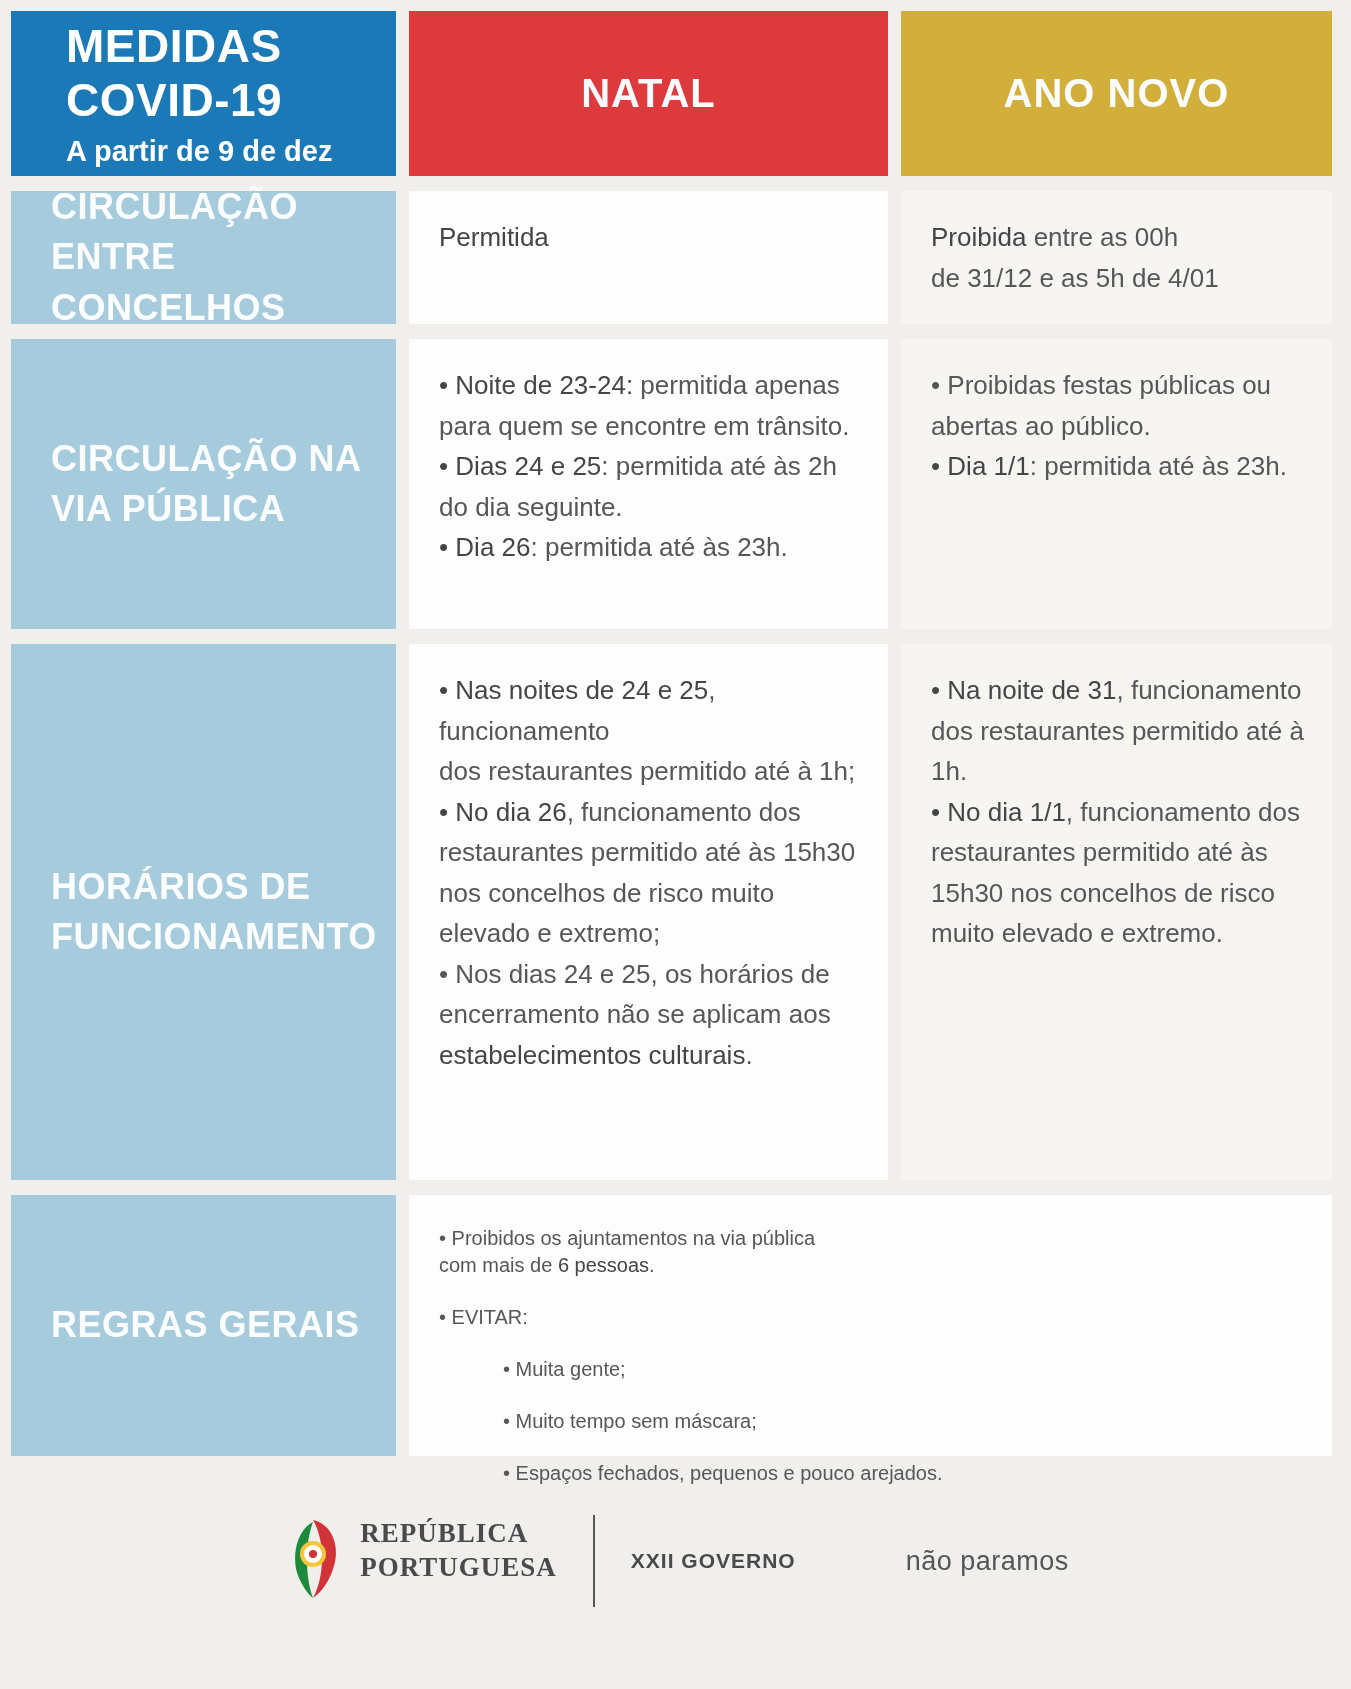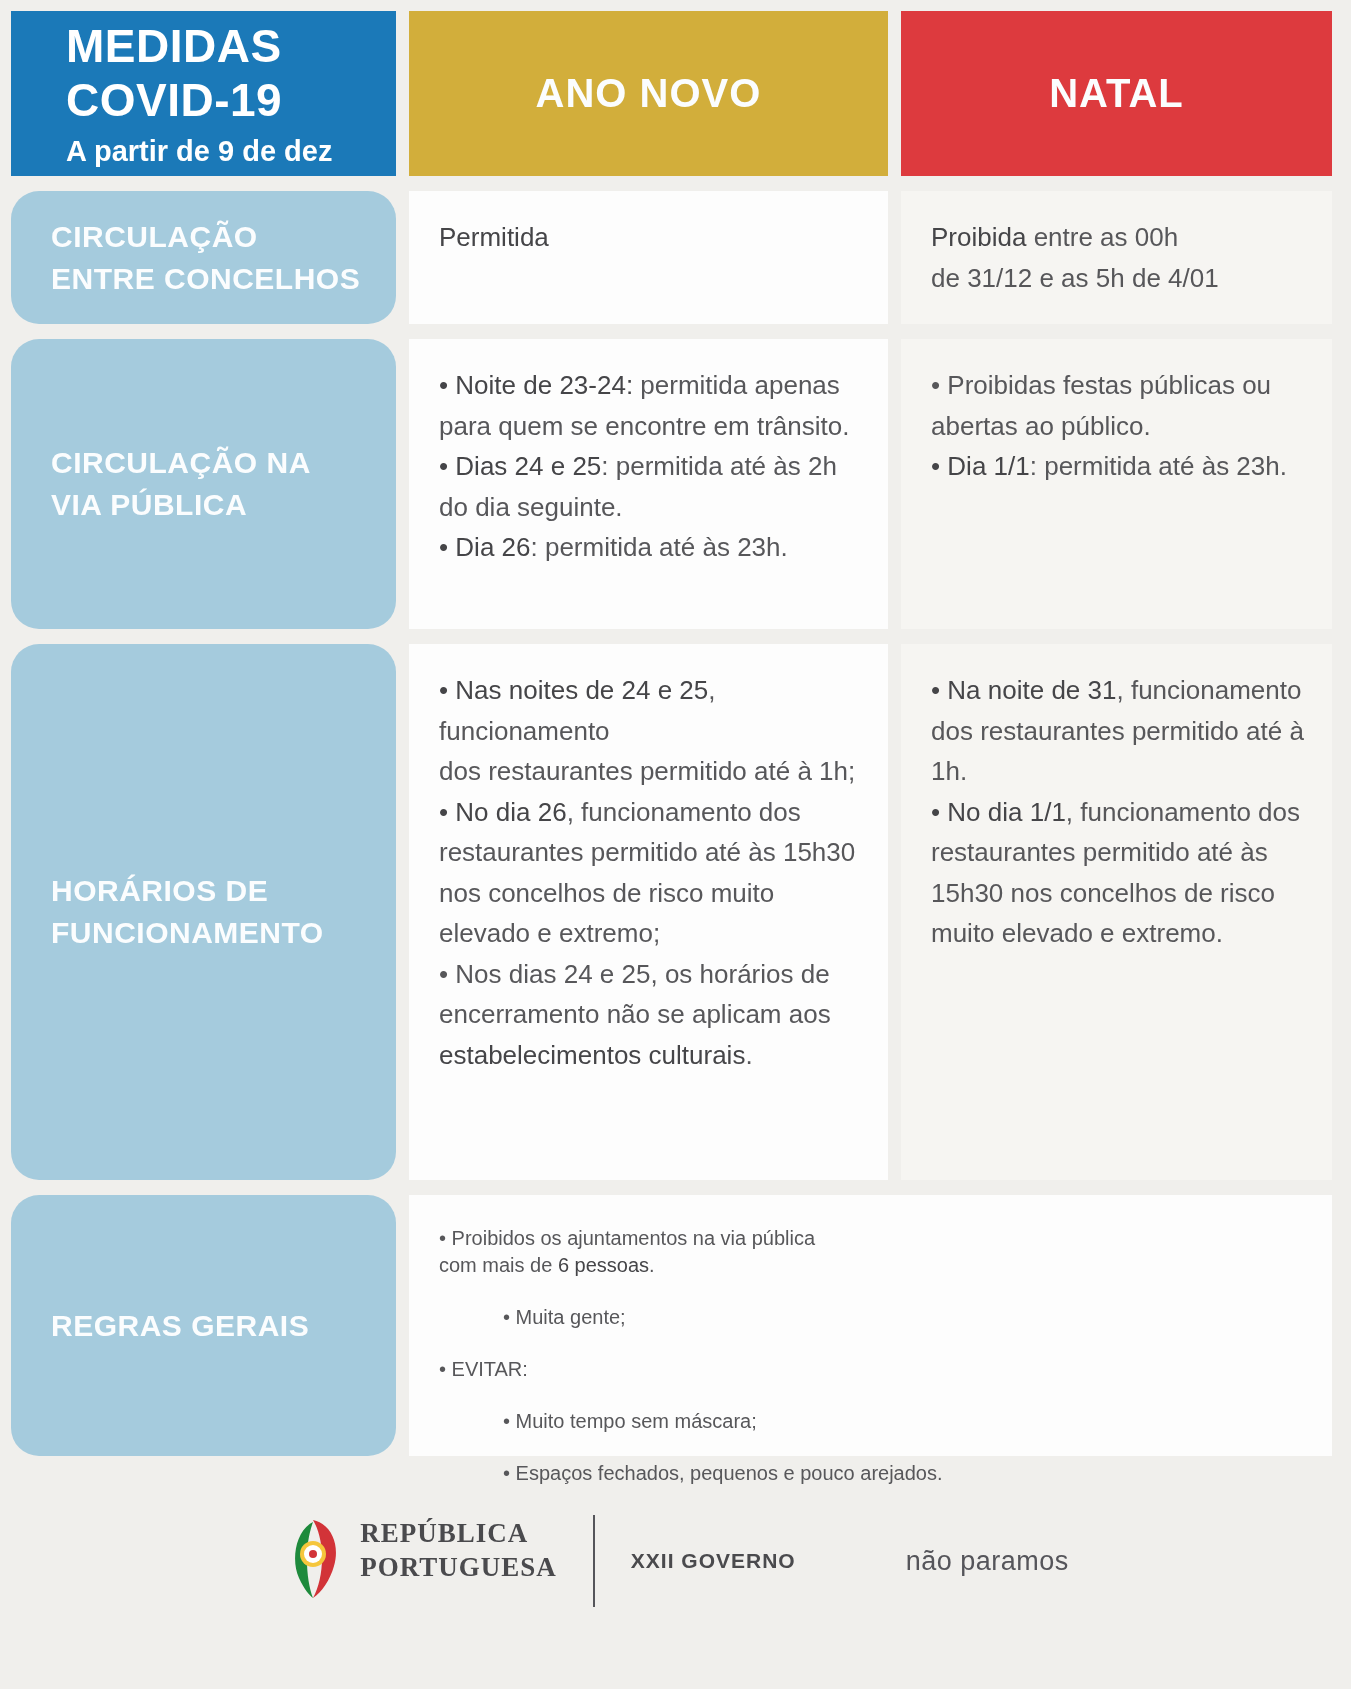--- a/index.html
+++ b/index.html
@@ -40,25 +40,24 @@
   .head-sub{font-size:29px;font-weight:bold;margin-top:8px;}
   .col-head{
     display:flex;align-items:center;justify-content:center;
     color:var(--header-text);font-size:40px;font-weight:bold;letter-spacing:1px;
   }
   .col-natal{background:var(--red);}
   .col-ano{background:var(--gold);}
   .row-label{
     background:var(--light-blue);
     color:var(--header-text);
-    font-size:30px;font-weight:bold;line-height:1.4;
+    font-size:36px;font-weight:bold;line-height:1.4;
     display:flex;align-items:center;
     padding:0 28px 0 40px;
     letter-spacing:0.5px;
-    border-radius:28px;
   }
   .cell{
     background:var(--cell-bg);
     font-size:26px;line-height:1.56;
     padding:26px 26px 18px 30px;
   }
   .cell.alt{background:var(--cell-bg-alt);}
   .cell .item{white-space:pre-wrap;}
   .b{font-weight:normal;color:var(--text-bold);text-align:center;}
   .cell-span{
@@ -95,22 +94,22 @@
 
 <div class="grid">
 
   <div class="head-blue">
     <div class="head-title">
       <div>MEDIDAS</div>
       <div>COVID-19</div>
     </div>
     <div class="head-sub">A partir de 9 de dez</div>
   </div>
+  <div class="col-head col-natal">NATAL</div>
   <div class="col-head col-ano">ANO NOVO</div>
-  <div class="col-head col-natal">NATAL</div>
 
   <div class="row-label">CIRCULAÇÃO ENTRE CONCELHOS</div>
   <div class="cell">
       <div class="item"><span class="b">Permitida</span></div>
     </div>
   <div class="cell alt">
       <div class="item"><span class="b">Proibida</span><span> entre as 00h
 de 31/12 e as 5h de 4/01</span></div>
     </div>
 
@@ -135,22 +134,22 @@
   <div class="cell alt">
       <div class="item"><span class="b">• </span><span class="b">Na noite de 31</span><span>, funcionamento
 dos restaurantes permitido até à 1h.</span></div>
       <div class="item"><span class="b">• </span><span class="b">No dia 1/1</span><span>, funcionamento dos restaurantes permitido até às 15h30 nos concelhos de risco muito elevado e extremo.</span></div>
     </div>
 
   <div class="row-label">REGRAS GERAIS</div>
   <div class="cell-span">
       <div class="item"><span class="">• </span><span>Proibidos os ajuntamentos na via pública
 com mais de </span><span class="b">6 pessoas</span><span>.</span></div>
+      <div class="item"><span class="">• </span><span>EVITAR:</span></div>
       <div class="item indent"><span class="">• </span><span>Muita gente;</span></div>
-      <div class="item"><span class="">• </span><span>EVITAR:</span></div>
       <div class="item indent"><span class="">• </span><span>Muito tempo sem máscara;</span></div>
       <div class="item indent"><span class="">• </span><span>Espaços fechados, pequenos e pouco arejados.</span></div>
     </div>
 
 </div>
 
 <div class="footer">
   <div class="rep-group">
     <span>
       <svg width="62" height="84" viewBox="0 0 62 84" aria-hidden="true">

